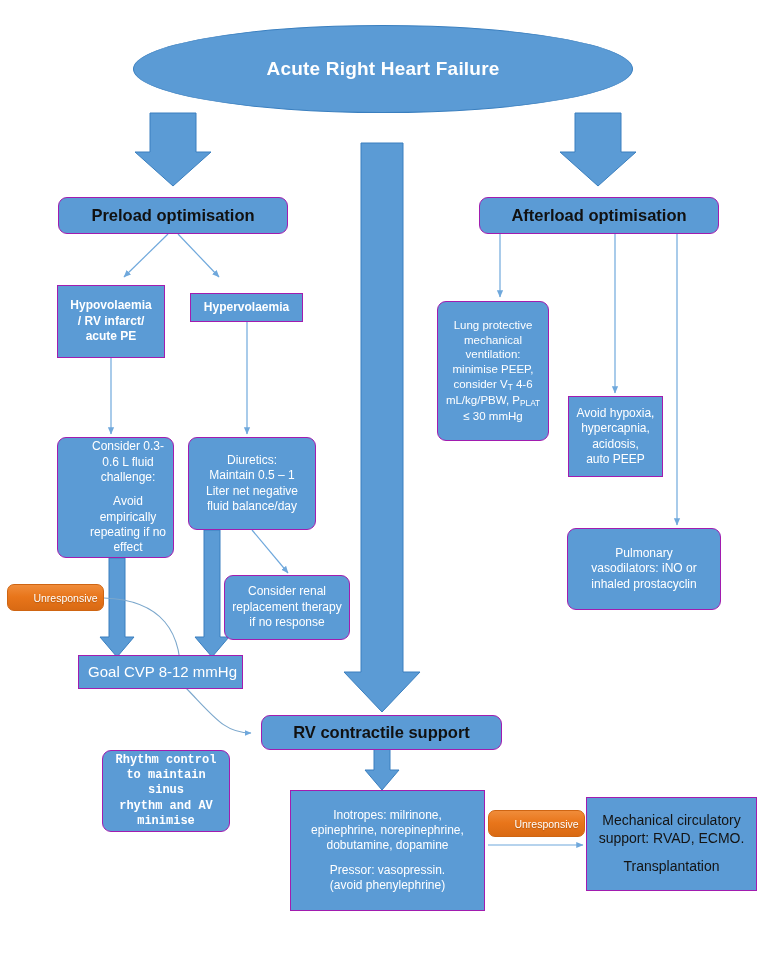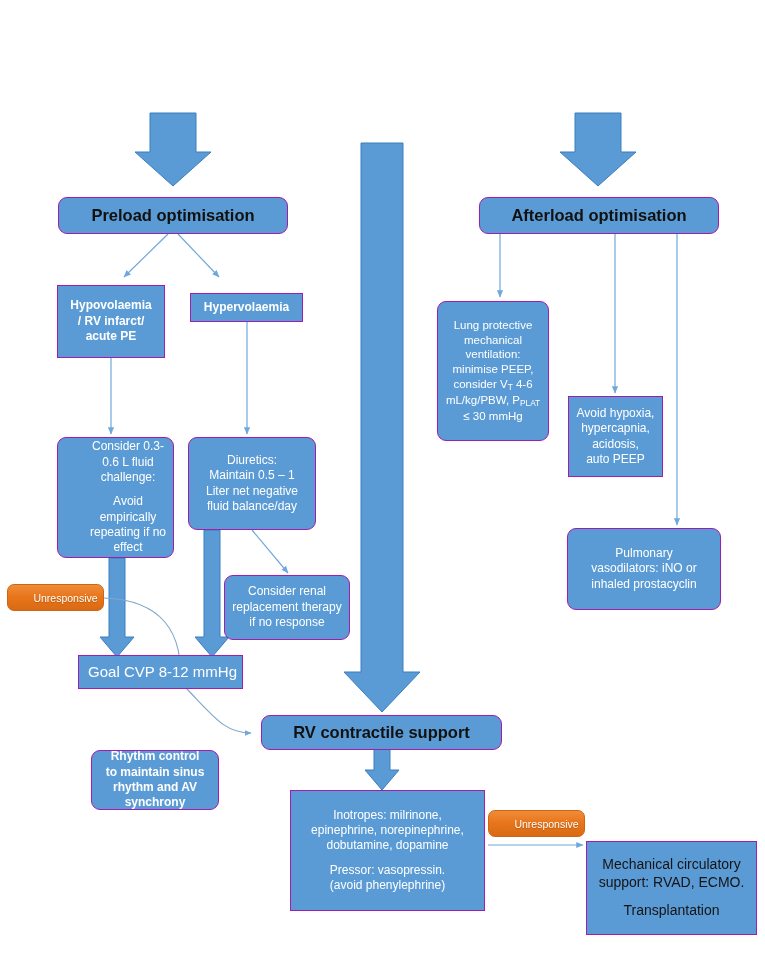--- a/index.html
+++ b/index.html
@@ -155,20 +155,23 @@
 
     <g>
       <path d="M374,748 L390,748 L390,770 L399,770 L382,790 L365,770 L374,770 Z" fill="#5b9bd5" stroke="#3a7fbf" stroke-width="1"></path>
     </g>
 
     <g>
       <path d="M488,845 L583,845" stroke="#6fa8dc" stroke-width="1.2" fill="none" marker-end="url(#thin-arrow)"></path>
     </g>
   </svg>
 
+  <div class="node ellipse title-text" style="left:133px; top:25px; width:500px; height:88px;">
+    <span class="lines">Acute Right Heart Failure</span>
+  </div>
 
   <div class="node rounded header-text" style="left:58px; top:197px; width:230px; height:37px;">
     <span class="lines">Preload optimisation</span>
   </div>
 
   <div class="node rounded header-text" style="left:479px; top:197px; width:240px; height:37px;">
     <span class="lines">Afterload optimisation</span>
   </div>
 
   <div class="node sharp bold-white" style="left:57px; top:285px; width:108px; height:73px;">
@@ -209,26 +212,26 @@
       <span>Consider renal</span><br>
       <span>replacement therapy</span><br>
       <span>if no response</span>
     </span>
   </div>
 
   <div class="node sharp cvp-text" style="left:78px; top:655px; width:165px; height:34px;">
     <span class="lines">Goal CVP 8-12 mmHg</span>
   </div>
 
-  <div class="node rounded bold-white" style="left:91px; top:750px; width:128px; height:60px;">
+  <div class="node rounded bold-white" style="left:102px; top:750px; width:128px; height:82px;font-family:Liberation Mono, monospace;">
     <span class="lines">
       <span>Rhythm control</span><br>
       <span>to maintain sinus</span><br>
       <span>rhythm and AV</span><br>
-      <span>synchrony</span>
+      <span>minimise</span>
     </span>
   </div>
 
   <div class="node rounded body-text-sm" style="left:437px; top:301px; width:112px; height:140px;">
     <span class="lines">
       <span>Lung protective</span><br>
       <span>mechanical</span><br>
       <span>ventilation:</span><br>
       <span>minimise PEEP,</span><br>
       <span><span>consider V</span><sub>T</sub><span> 4-6</span></span><br>
@@ -262,21 +265,21 @@
     <span class="lines">
       <span>Inotropes: milrinone,</span><br>
       <span>epinephrine, norepinephrine,</span><br>
       <span>dobutamine, dopamine</span>
       <span class="blank"></span>
       <span>Pressor: vasopressin.</span><br>
       <span>(avoid phenylephrine)</span>
     </span>
   </div>
 
-  <div class="node sharp dark-text" style="left:586px; top:797px; width:171px; height:94px;margin-top:44px;">
+  <div class="node sharp dark-text" style="left:586px; top:797px; width:171px; height:94px;">
     <span class="lines">
       <span>Mechanical circulatory</span><br>
       <span>support: RVAD, ECMO.</span>
       <span class="blank"></span>
       <span>Transplantation</span>
     </span>
   </div>
 
   <div class="pill" style="left:7px; top:584px; width:97px; height:27px;">
     <span>Unresponsive</span>

